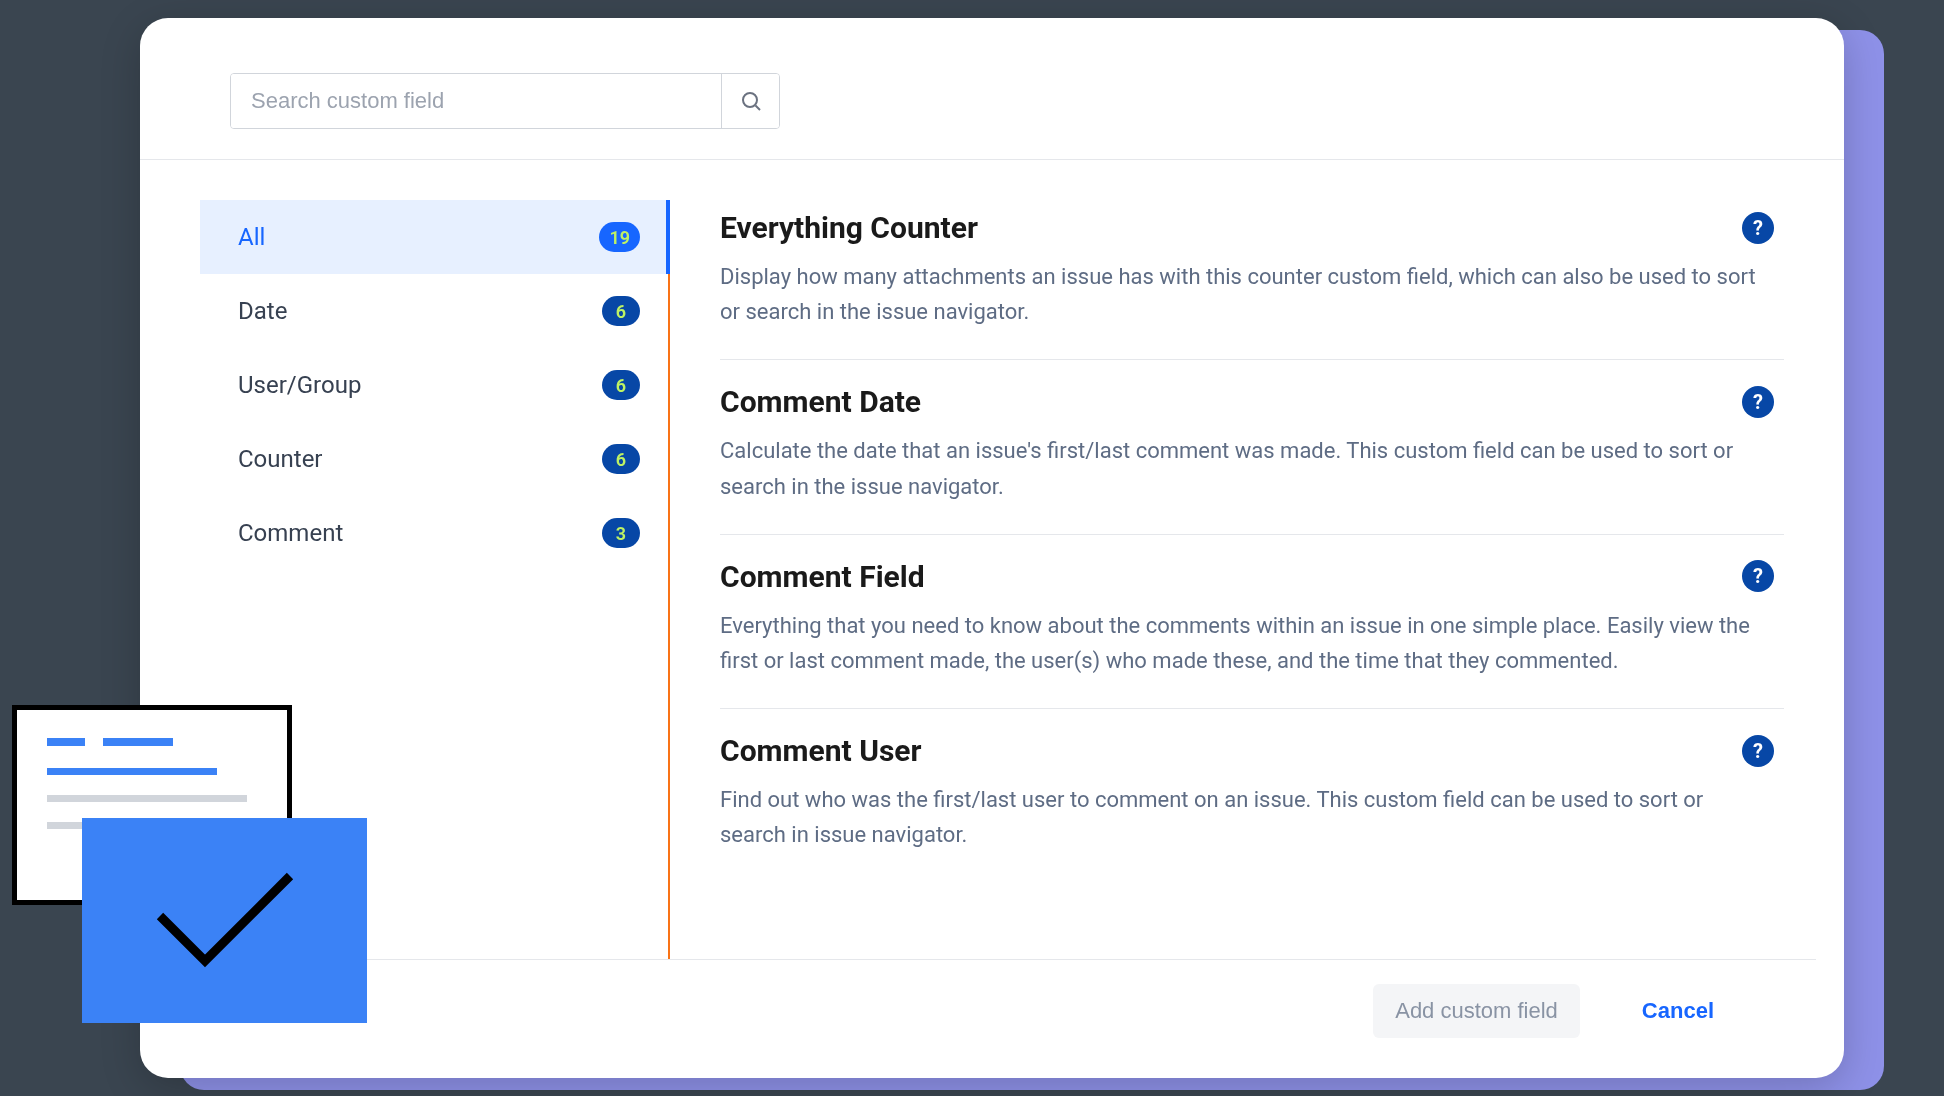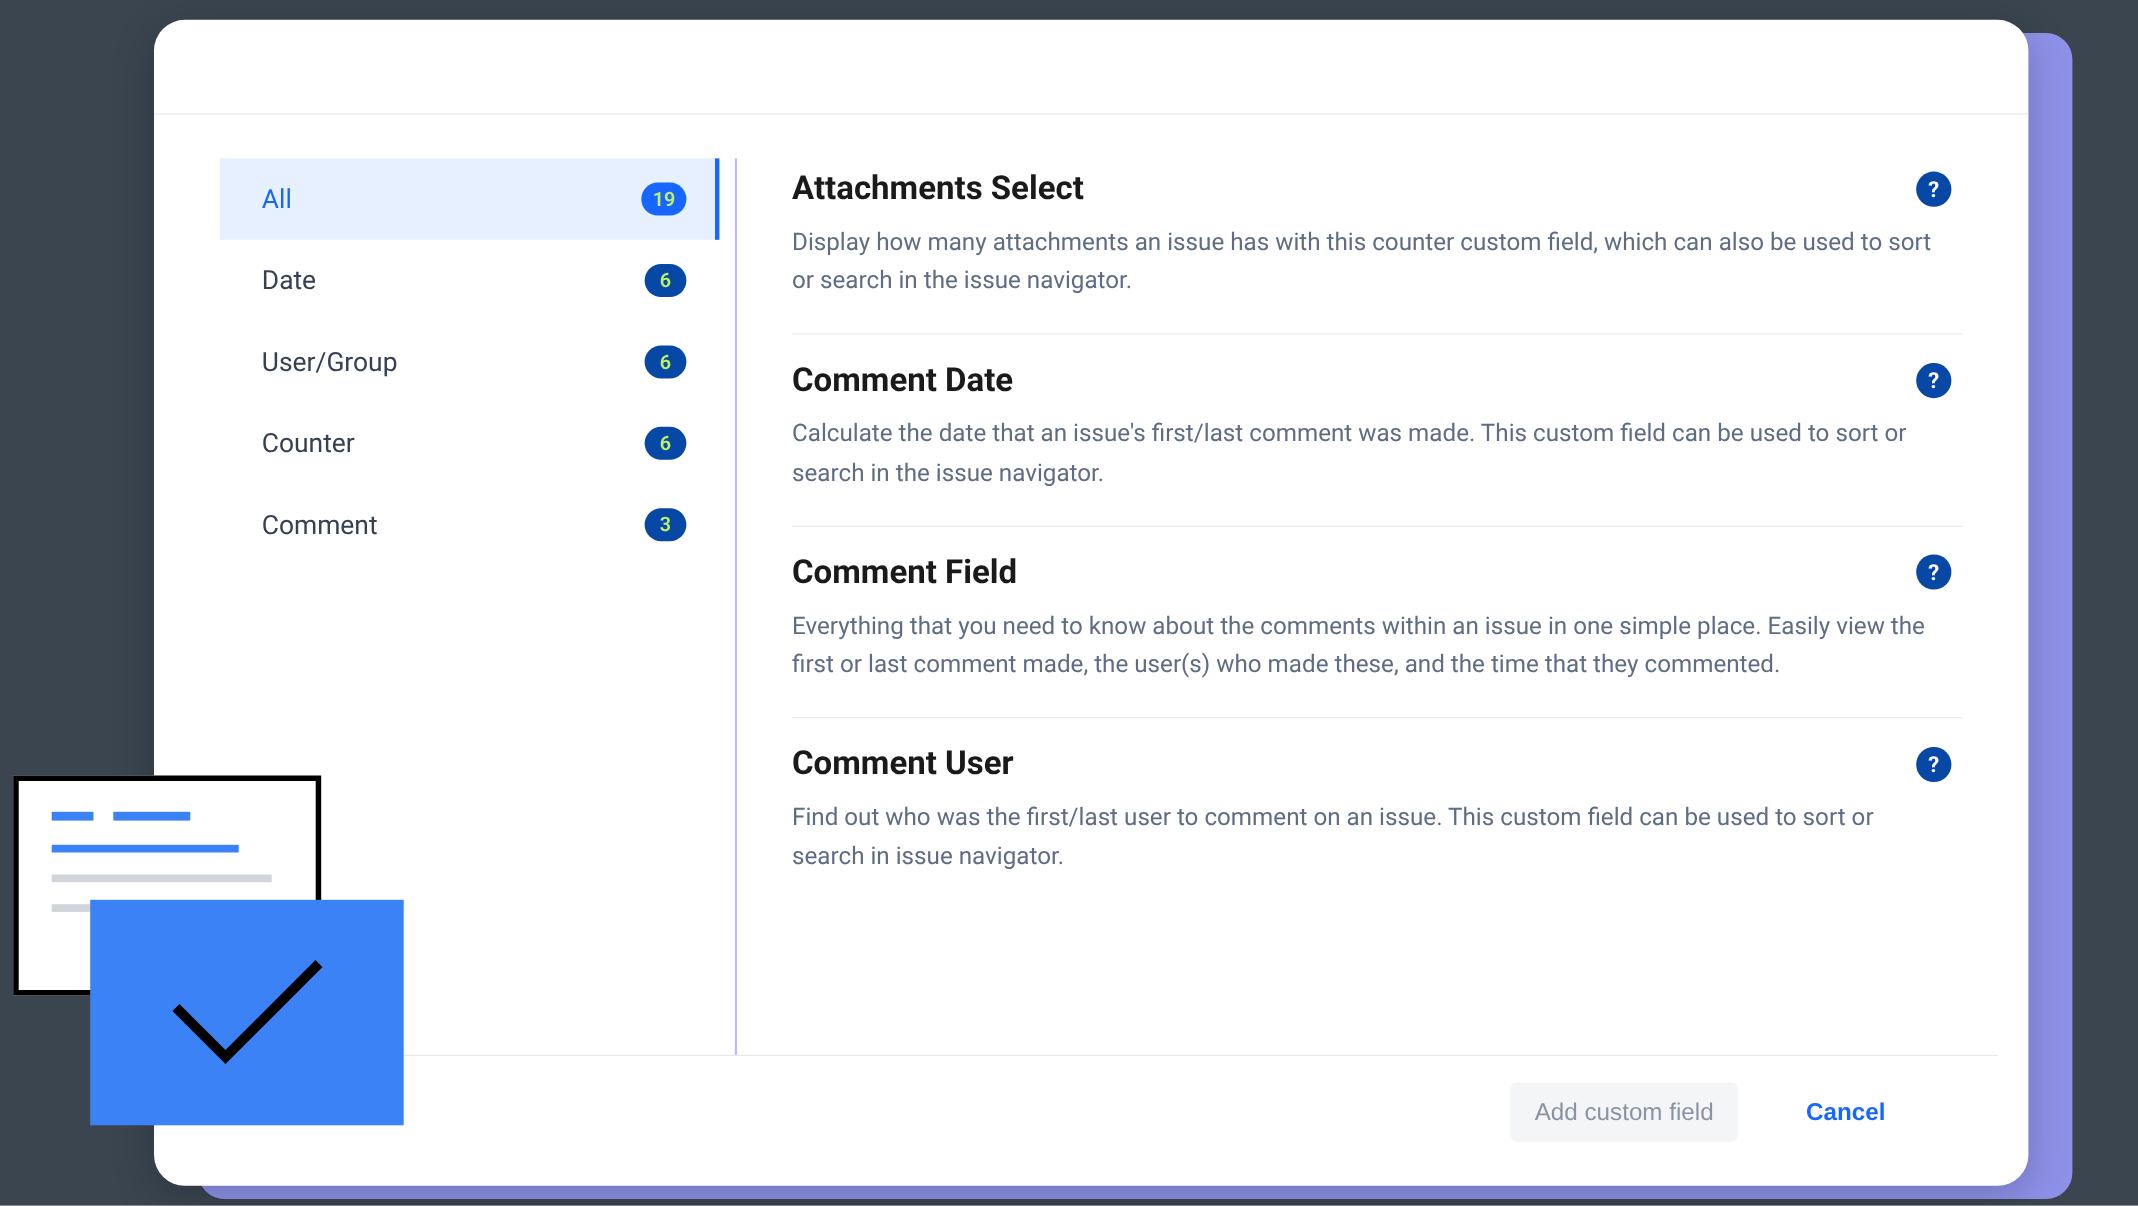--- a/index.html
+++ b/index.html
@@ -87,22 +87,22 @@
     }
     .modal-body {
       flex: 1;
       display: flex;
       padding: 40px 60px 0 60px;
       overflow: hidden;
     }
     .sidebar {
       width: 470px;
       flex-shrink: 0;
-      border-right: 2px solid #c4b5fd;
-      padding-right: 16px;
+      border-right: 2px solid #f97316;
+      padding-right: 0;
     }
     .sidebar-item {
       display: flex;
       align-items: center;
       justify-content: space-between;
       padding: 22px 28px 22px 38px;
       cursor: pointer;
       font-size: 24px;
       color: #374151;
       position: relative;
@@ -263,20 +263,29 @@
     }
   </style>
 </head>
 <body>
 
 <div class="backdrop-purple"></div>
 
 <div class="modal">
 
   <div class="modal-header">
+    <div class="search-wrap">
+      <input class="search-input" type="text" placeholder="Search custom field" style="">
+      <button class="search-button">
+        <svg viewBox="0 0 24 24">
+          <circle cx="11" cy="11" r="7"></circle>
+          <line x1="21" y1="21" x2="16.5" y2="16.5"></line>
+        </svg>
+      </button>
+    </div>
   </div>
 
   <div class="modal-body">
     <div class="sidebar">
       <div class="sidebar-item active">
         <span>All</span>
         <span class="badge">19</span>
       </div>
       <div class="sidebar-item">
         <span>Date</span>
@@ -292,21 +301,21 @@
       </div>
       <div class="sidebar-item">
         <span>Comment</span>
         <span class="badge">3</span>
       </div>
     </div>
 
     <div class="content">
       <div class="field-item">
         <div class="field-header">
-          <div class="field-title">Attachments Select</div>
+          <div class="field-title">Everything Counter</div>
           <div class="help-icon">?</div>
         </div>
         <div class="field-description">Display how many attachments an issue has with this counter custom field, which can also be used to sort or search in the issue navigator.</div>
       </div>
 
       <div class="field-item">
         <div class="field-header">
           <div class="field-title">Comment Date</div>
           <div class="help-icon">?</div>
         </div>

